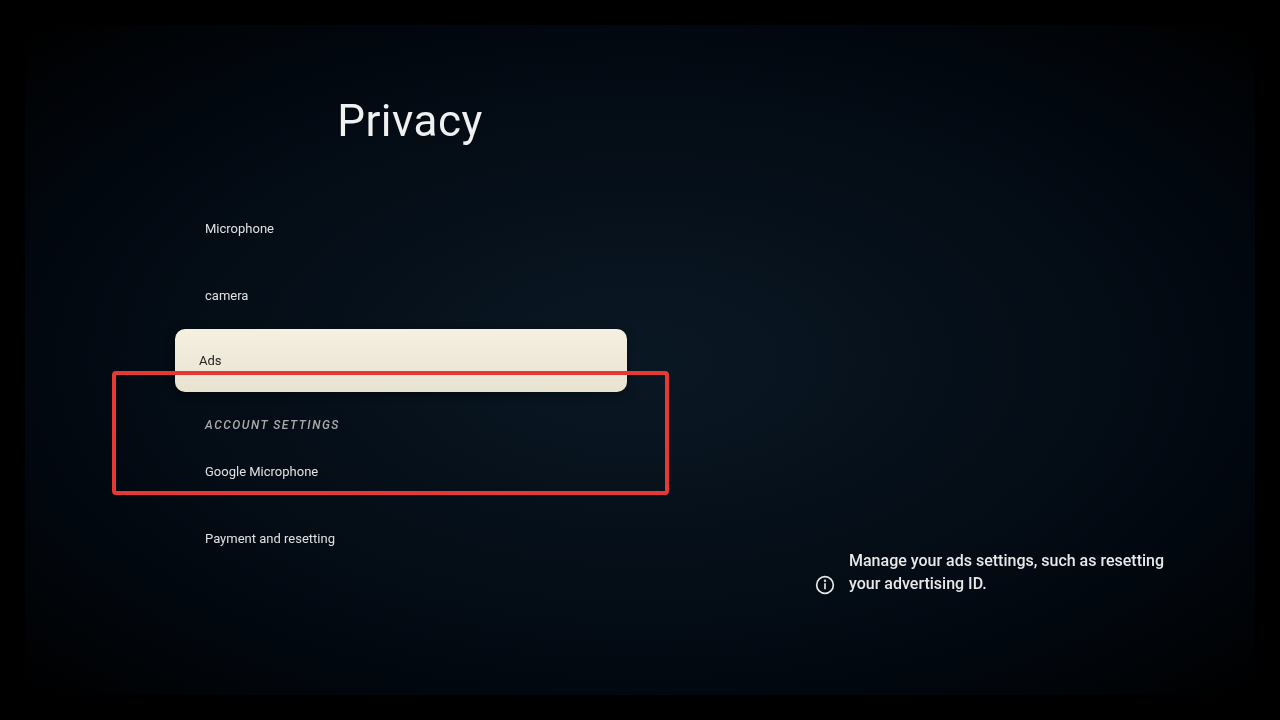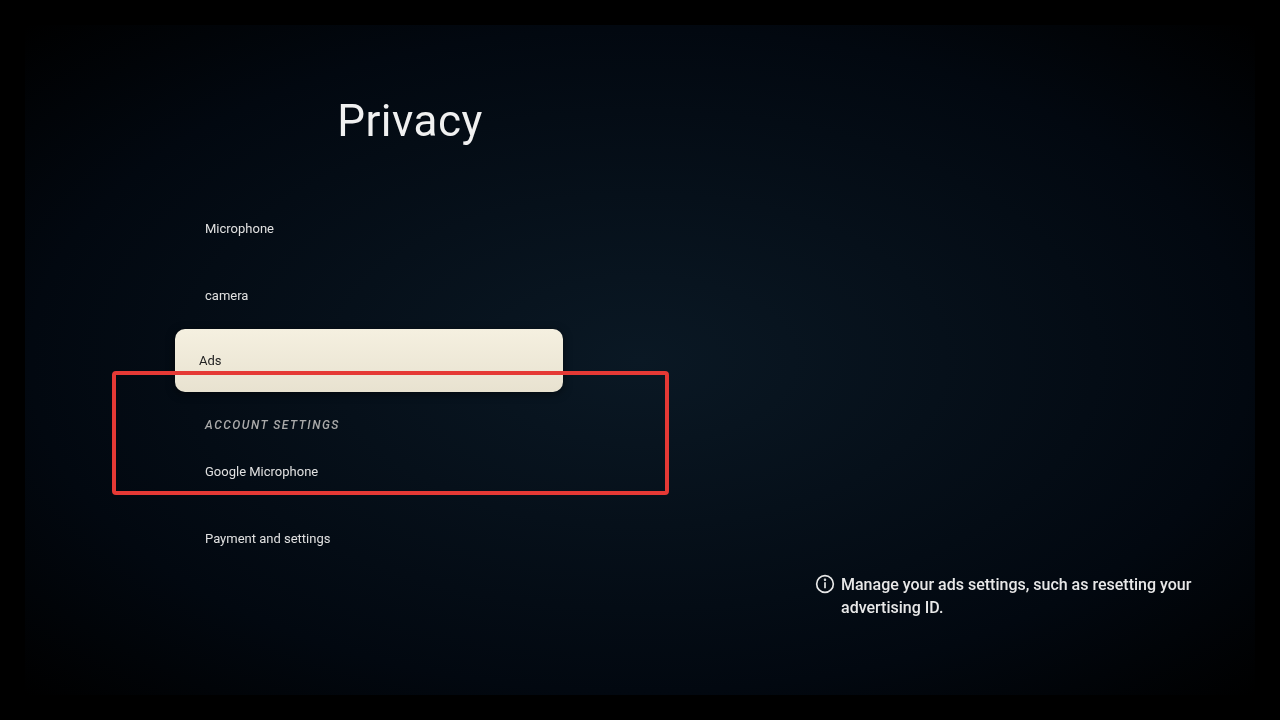--- a/index.html
+++ b/index.html
@@ -46,21 +46,21 @@
       padding: 26px 10px;
       font-weight: 400;
       cursor: pointer;
     }
     .menu-item.selected {
       background: linear-gradient(to bottom, #f5f0e0, #e8e2d0);
       color: #222;
       border-radius: 10px;
       padding: 24px 24px;
       margin-left: -20px;
-      width: 388px;
+      width: 452px;
       font-weight: 400;
       box-shadow: 0 2px 8px rgba(0,0,0,0.5);
     }
     .highlight-box {
       position: absolute;
       border: 4px solid #e53935;
       border-radius: 4px;
       pointer-events: none;
     }
     .section-header {
@@ -68,25 +68,25 @@
       color: #aaa;
       letter-spacing: 1.5px;
       text-transform: uppercase;
       padding: 26px 10px 6px 10px;
       font-weight: 500;
       font-style: italic;
     }
     .info-panel {
       position: absolute;
       right: 60px;
-      bottom: 76px;
+      bottom: 100px;
       width: 380px;
       display: flex;
-      align-items: flex-start;
-      gap: 6px;
+      align-items: flex-end;
+      gap: 14px;
     }
     .info-icon {
       width: 20px;
       height: 20px;
       flex-shrink: 0;
       margin-top: 1px;
     }
     .info-icon svg {
       width: 100%;
       height: 100%;
@@ -104,21 +104,21 @@
 <div class="screen">
   <div class="content">
     <h1 class="page-title">Privacy</h1>
 
     <div class="menu-list">
       <div class="menu-item">Microphone</div>
       <div class="menu-item">camera</div>
       <div class="menu-item selected">Ads</div>
       <div class="section-header">ACCOUNT SETTINGS</div>
       <div class="menu-item">Google Microphone</div>
-      <div class="menu-item">Payment and settings</div>
+      <div class="menu-item">Payment and resetting</div>
     </div>
   </div>
 
   <div class="info-panel">
     <span class="info-icon">
       <svg viewBox="0 0 24 24" fill="none" stroke="#e8e8e8" stroke-width="2">
         <circle cx="12" cy="12" r="10"></circle>
         <line x1="12" y1="10" x2="12" y2="17"></line>
         <circle cx="12" cy="7" r="0.5" fill="#e8e8e8"></circle>
       </svg>

